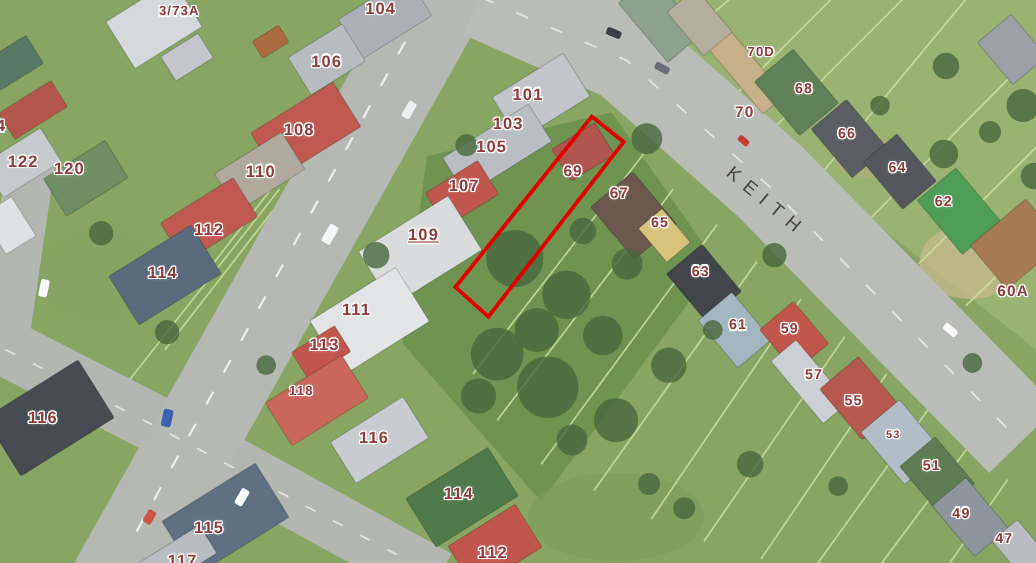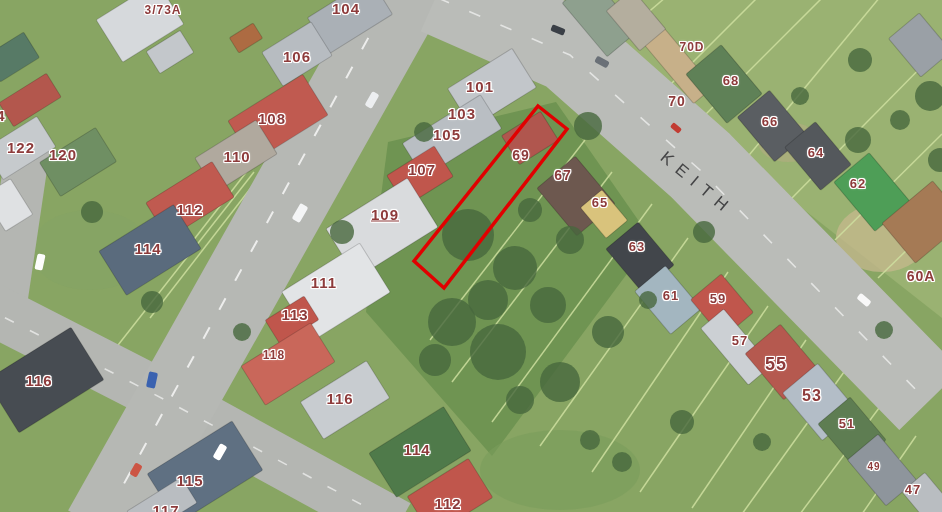--- a/index.html
+++ b/index.html
@@ -178,27 +178,27 @@
       <div class="parcel-label" style="left: 190px; top: 480px; font-size: 15px; color: rgb(142, 59, 59);">115</div>
       <div class="parcel-label" style="left: 166px; top: 510px; font-size: 15px; color: rgb(142, 59, 59);">117</div>
       <div class="parcel-label" style="left: 448px; top: 503px; font-size: 15px; color: rgb(142, 59, 59);">112</div>
       <div class="parcel-label" style="left: 521px; top: 155px; font-size: 14px; color: rgb(142, 59, 59);">69</div>
       <div class="parcel-label" style="left: 563px; top: 175px; font-size: 14px; color: rgb(142, 59, 59);">67</div>
       <div class="parcel-label" style="left: 600px; top: 202px; font-size: 13px; color: rgb(142, 59, 59);">65</div>
       <div class="parcel-label" style="left: 637px; top: 246px; font-size: 13px; color: rgb(142, 59, 59);">63</div>
       <div class="parcel-label" style="left: 671px; top: 295px; font-size: 13px; color: rgb(142, 59, 59);">61</div>
       <div class="parcel-label" style="left: 718px; top: 298px; font-size: 13px; color: rgb(142, 59, 59);">59</div>
       <div class="parcel-label" style="left: 730px; top: 340px; font-size: 13px; color: rgb(142, 59, 59); padding-left: 20px;">57</div>
-      <div class="parcel-label" style="left: 776px; top: 364px; font-size: 18px; color: rgb(142, 59, 59);">55</div>
-      <div class="parcel-label" style="left: 812px; top: 396px; font-size: 16px; color: rgb(142, 59, 59);">53</div>
+      <div class="parcel-label" style="left: 776px; top: 364px; font-size: 13px; color: rgb(142, 59, 59);">55</div>
+      <div class="parcel-label" style="left: 812px; top: 396px; font-size: 10px; color: rgb(142, 59, 59);">53</div>
       <div class="parcel-label" style="left: 847px; top: 423px; font-size: 13px; color: rgb(142, 59, 59);">51</div>
-      <div class="parcel-label" style="left: 874px; top: 466px; font-size: 10px; color: rgb(142, 59, 59);">49</div>
+      <div class="parcel-label" style="left: 874px; top: 466px; font-size: 13px; color: rgb(142, 59, 59);">49</div>
       <div class="parcel-label" style="left: 913px; top: 489px; font-size: 13px; color: rgb(142, 59, 59);">47</div>
       <div class="parcel-label" style="left: 692px; top: 47px; font-size: 12px; color: rgb(142, 59, 59);">70D</div>
       <div class="parcel-label" style="left: 677px; top: 101px; font-size: 14px; color: rgb(142, 59, 59);">70</div>
       <div class="parcel-label" style="left: 731px; top: 80px; font-size: 13px; color: rgb(142, 59, 59);">68</div>
       <div class="parcel-label" style="left: 770px; top: 121px; font-size: 13px; color: rgb(142, 59, 59);">66</div>
       <div class="parcel-label" style="left: 816px; top: 152px; font-size: 13px; color: rgb(142, 59, 59);">64</div>
       <div class="parcel-label" style="left: 858px; top: 183px; font-size: 13px; color: rgb(142, 59, 59);">62</div>
-      <div class="parcel-label" style="left: 921px; top: 276px; font-size: 14px; color: rgb(142, 59, 59);">60A</div>
+      <div class="parcel-label" style="left: 921px; top: 264px; font-size: 14px; color: rgb(142, 59, 59);">60A</div>
     </div>
   <div id="street-label" style="color: rgb(58, 58, 60);">KEITH</div>
 </div>
 
 </body></html>

